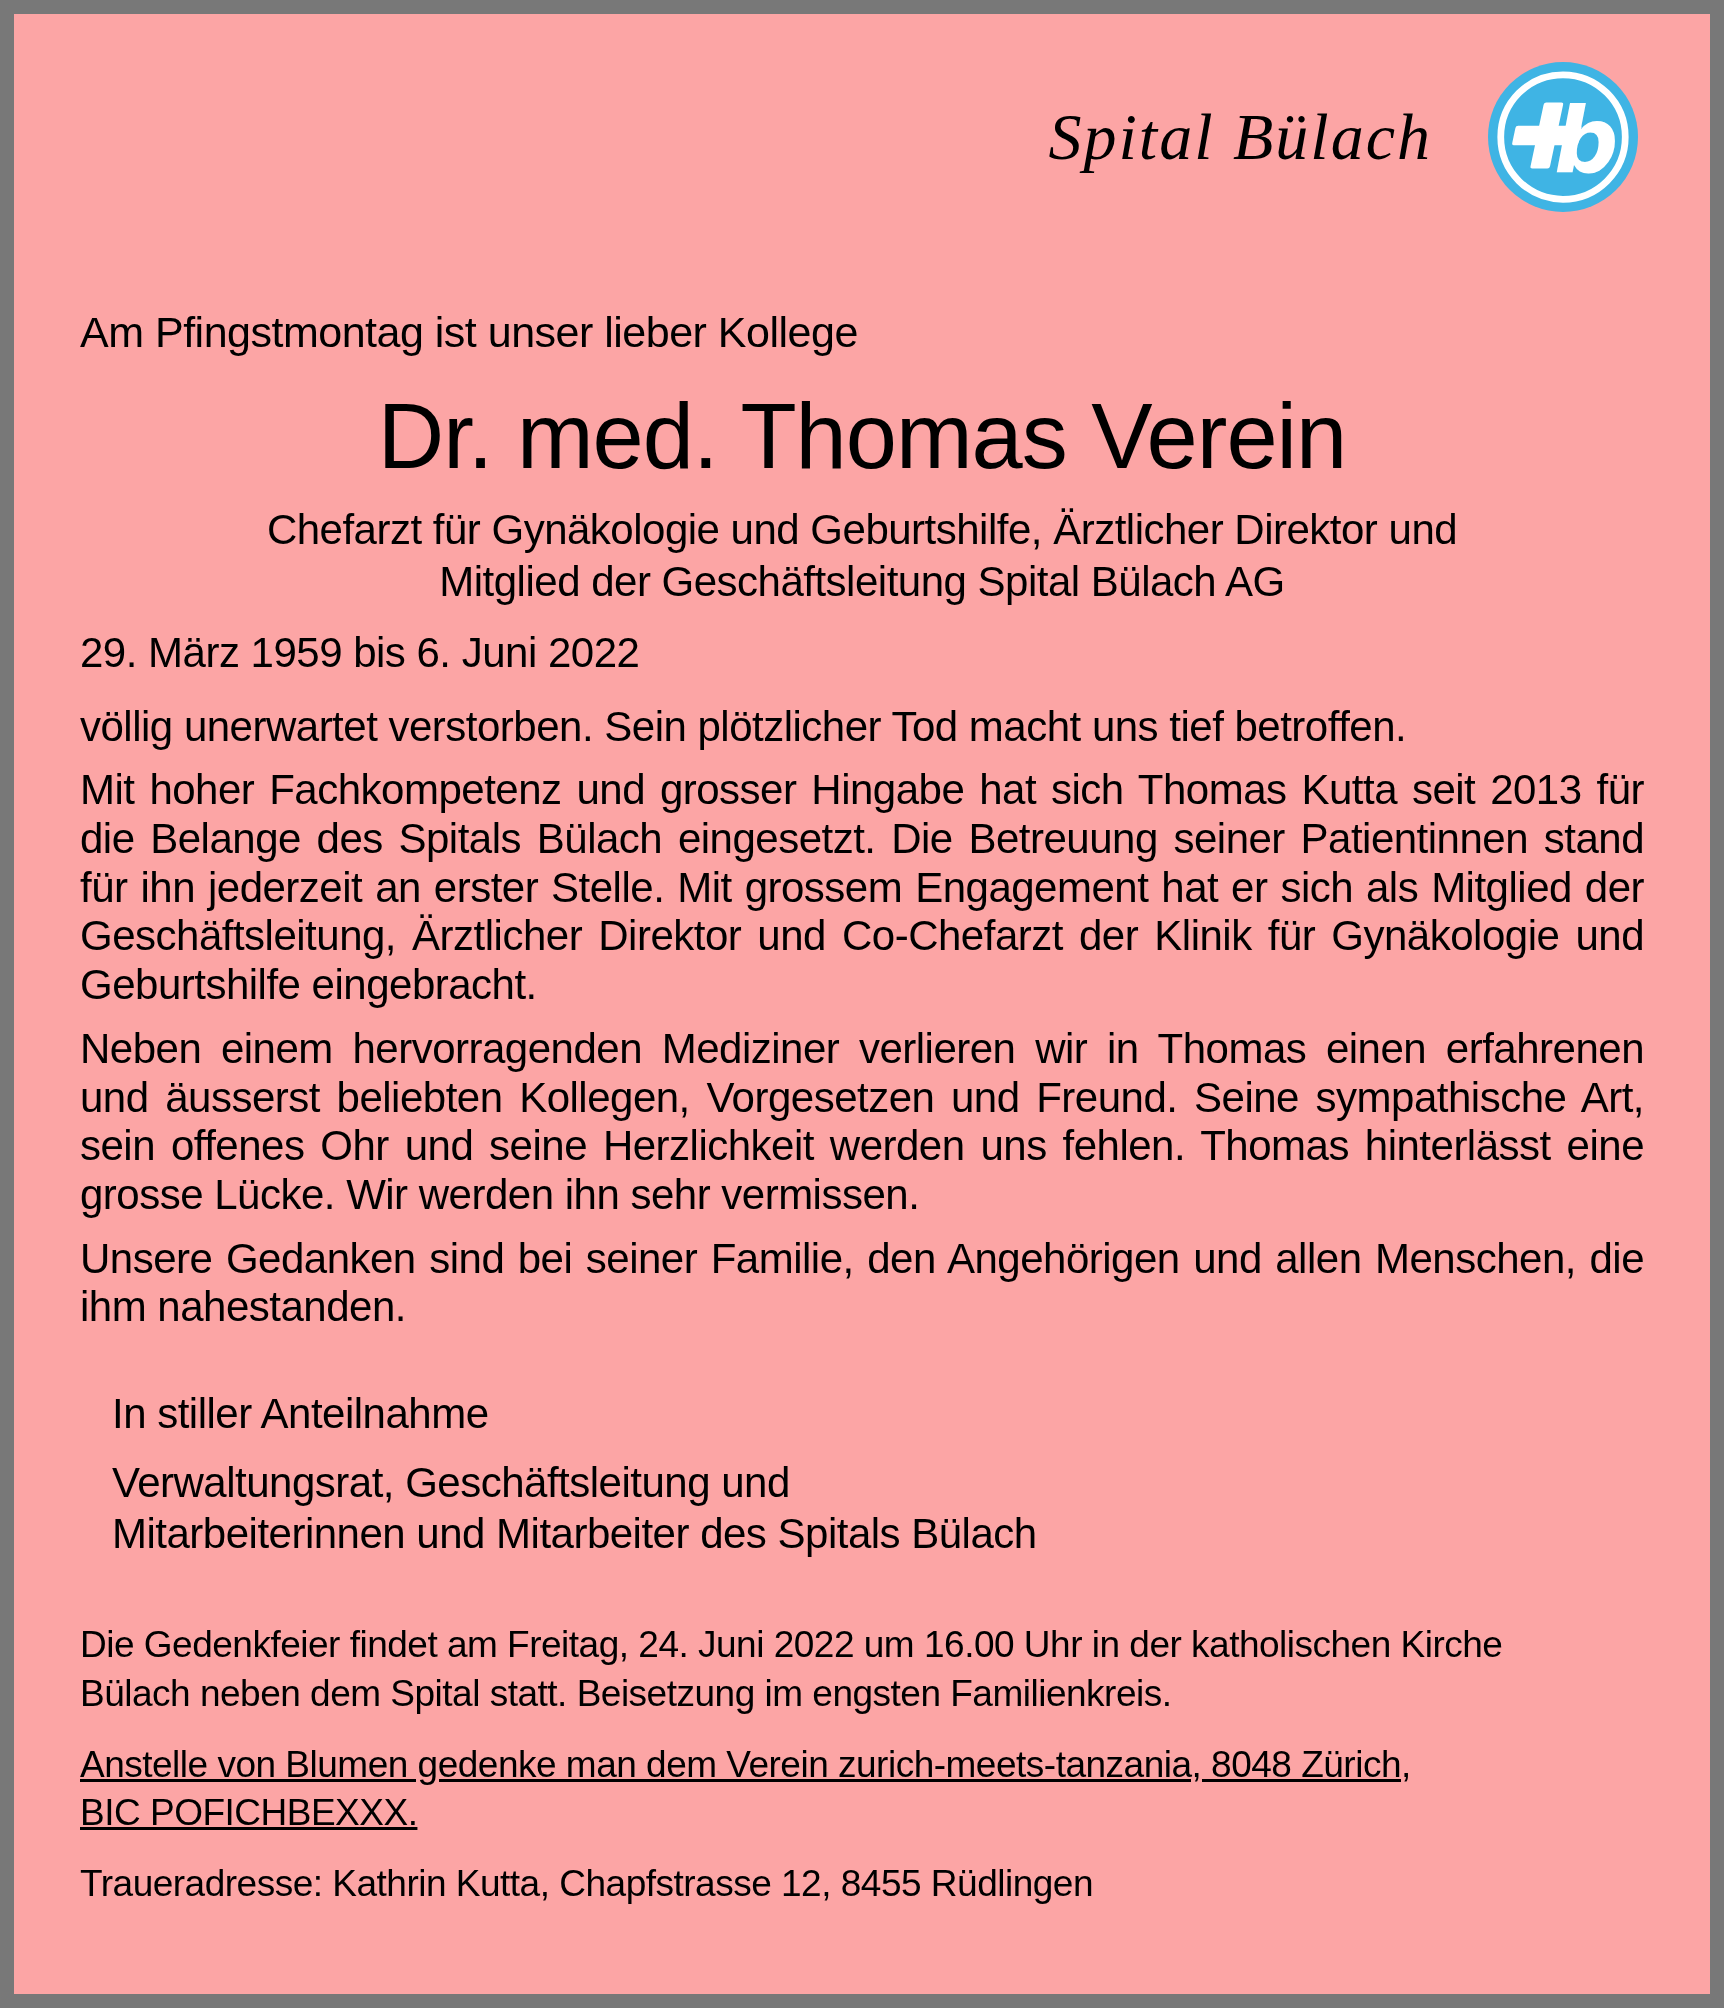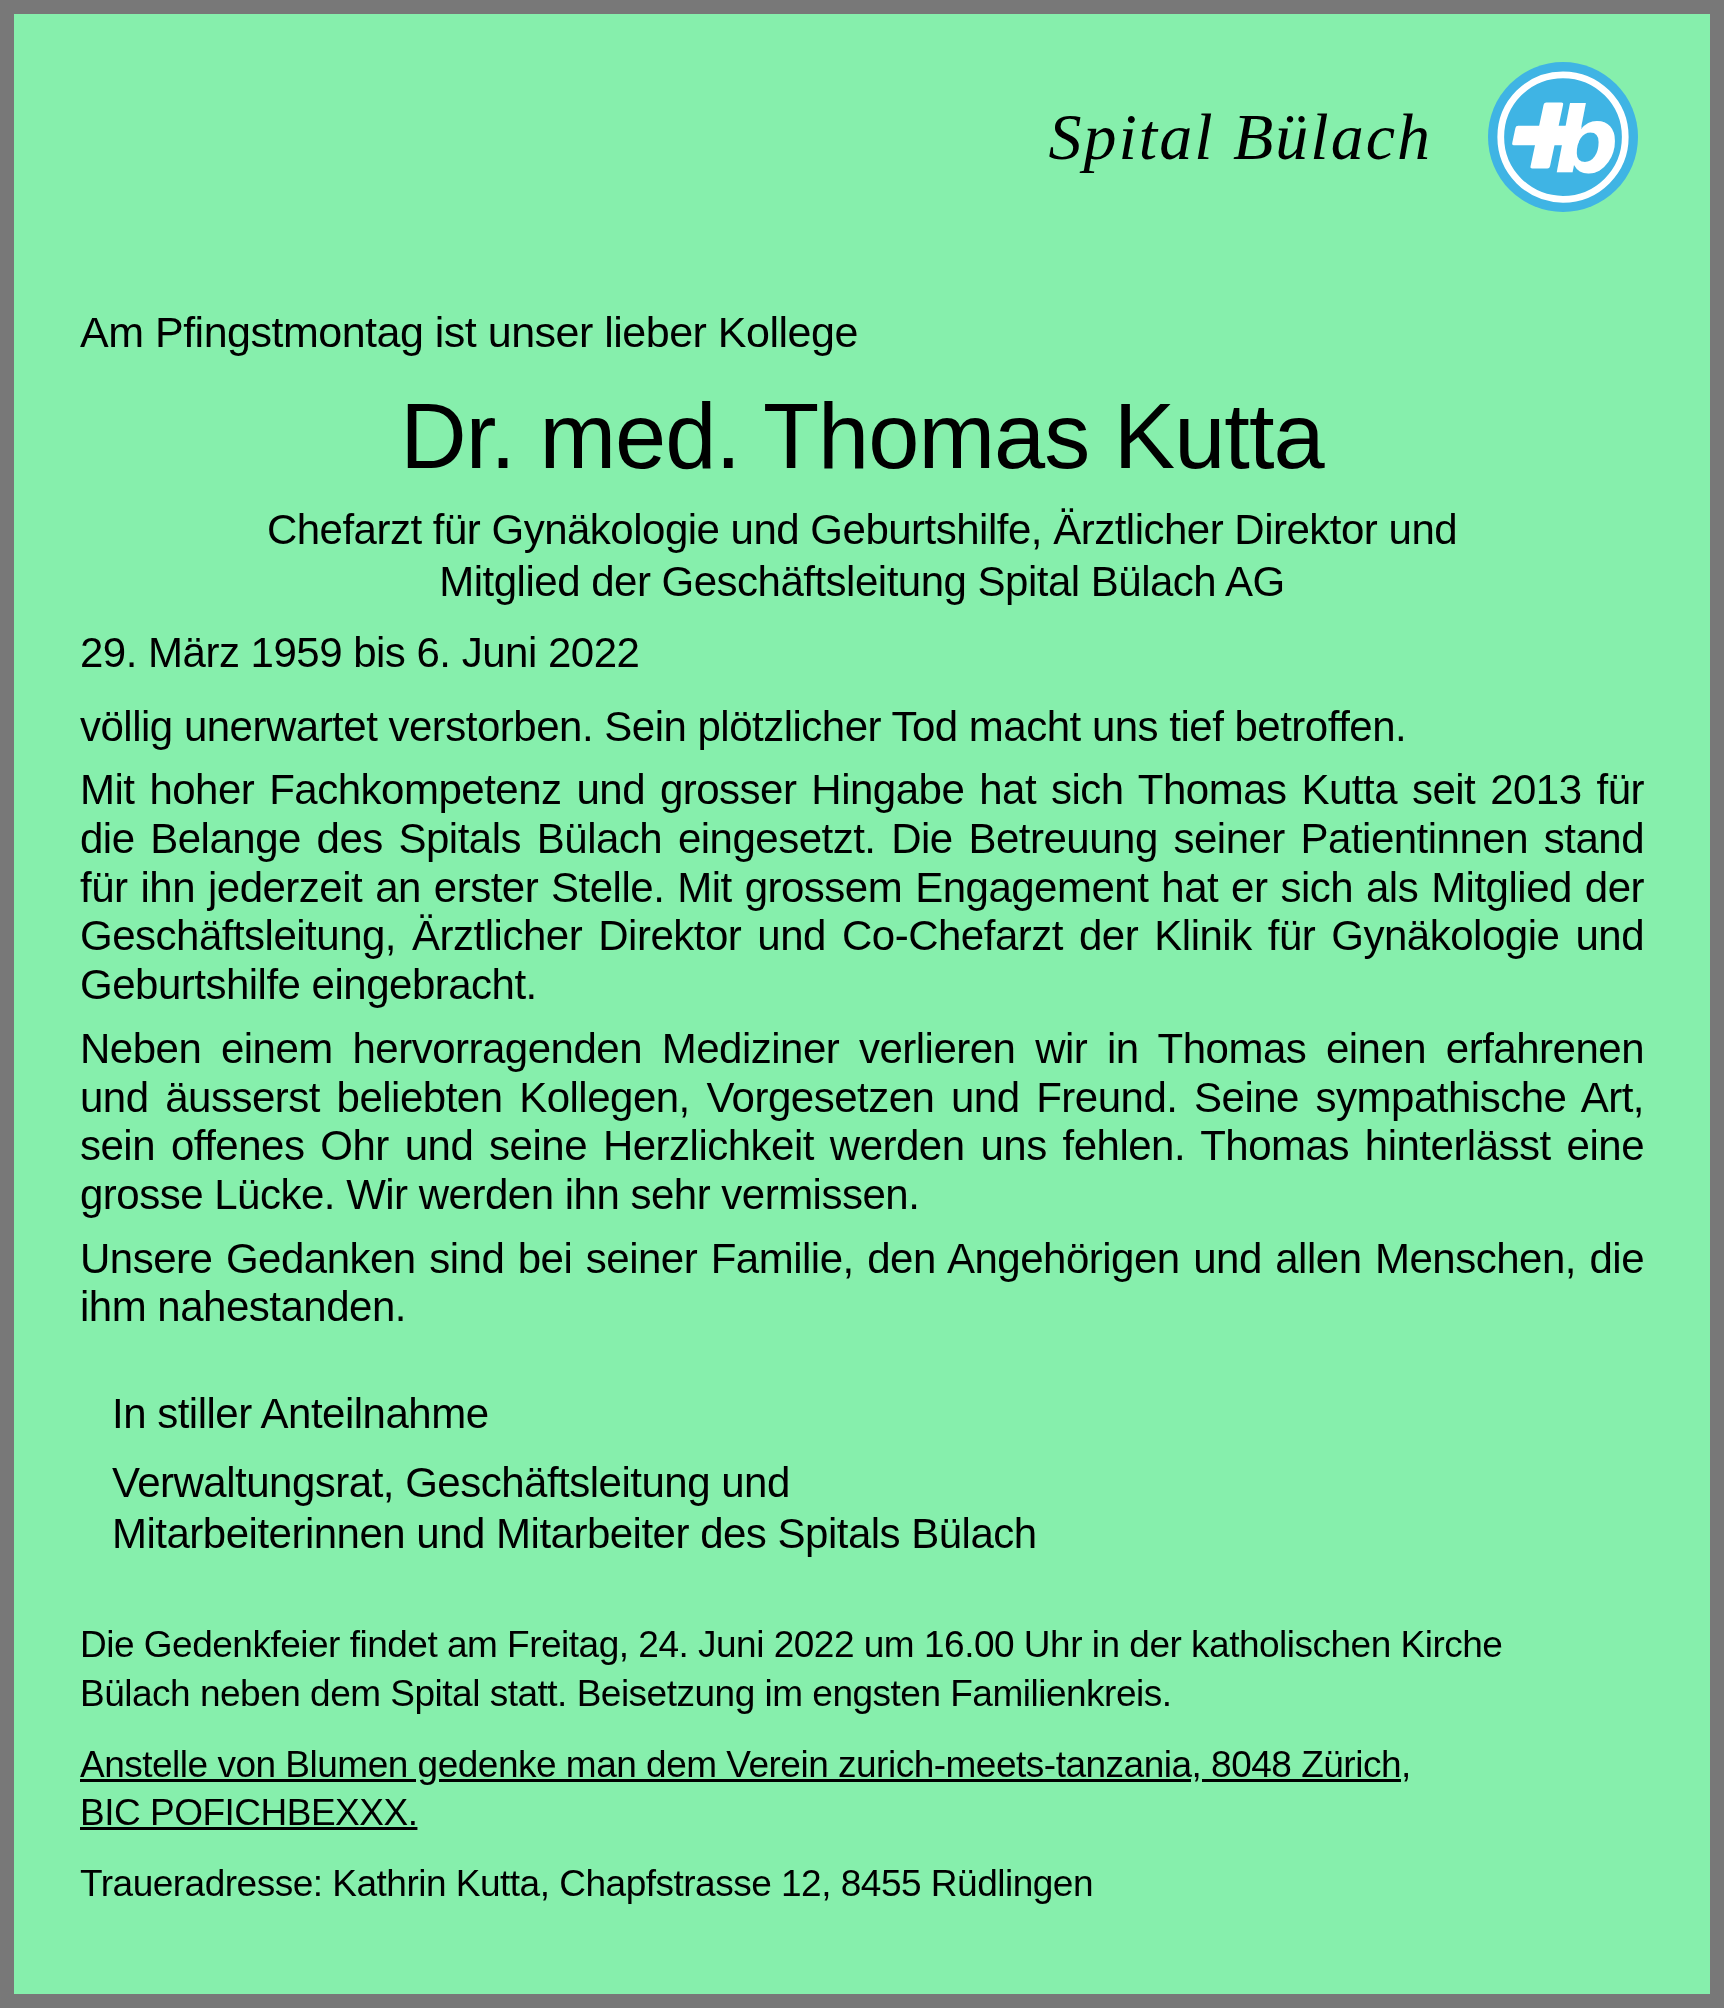--- a/index.html
+++ b/index.html
@@ -1,21 +1,21 @@
 <!DOCTYPE html>
 <html><head>
 <meta charset="utf-8">
 <style>
   html, body { margin: 0; padding: 0; background: #ffffff; }
   .frame {
     box-sizing: border-box;
     width: 1724px;
     height: 2008px;
     border: 14px solid #787878;
-    background: #86efac;
+    background: #fca5a5;
     font-family: "Liberation Sans", "DejaVu Sans", sans-serif;
     color: #000000;
     overflow: hidden;
     position: relative;
   }
   .content {
     box-sizing: border-box;
     padding: 0 66px;
   }
   
@@ -104,21 +104,21 @@
             <rect x="17" y="42.5" width="44" height="13" rx="1.5"></rect>
             <rect x="32.5" y="27" width="13" height="44" rx="1.5"></rect>
           </g>
           <text x="44" y="73" font-family="DejaVu Sans, sans-serif" font-size="60" font-weight="bold" font-style="italic" fill="#ffffff">b</text>
         </svg>
       </div>
     </div>
 
     <div class="intro">Am Pfingstmontag ist unser lieber Kollege</div>
 
-    <div class="deceased-name">Dr. med. Thomas Kutta</div>
+    <div class="deceased-name">Dr. med. Thomas Verein</div>
 
     <div class="roles">
       <div>Chefarzt für Gynäkologie und Geburtshilfe, Ärztlicher Direktor und</div>
       <div>Mitglied der Geschäftsleitung Spital Bülach AG</div>
     </div>
 
     <div class="life-dates">29. März 1959 bis 6. Juni 2022</div>
 
     <div class="obit-body">
       <p>völlig unerwartet verstorben. Sein plötzlicher Tod macht uns tief betroffen.</p>

